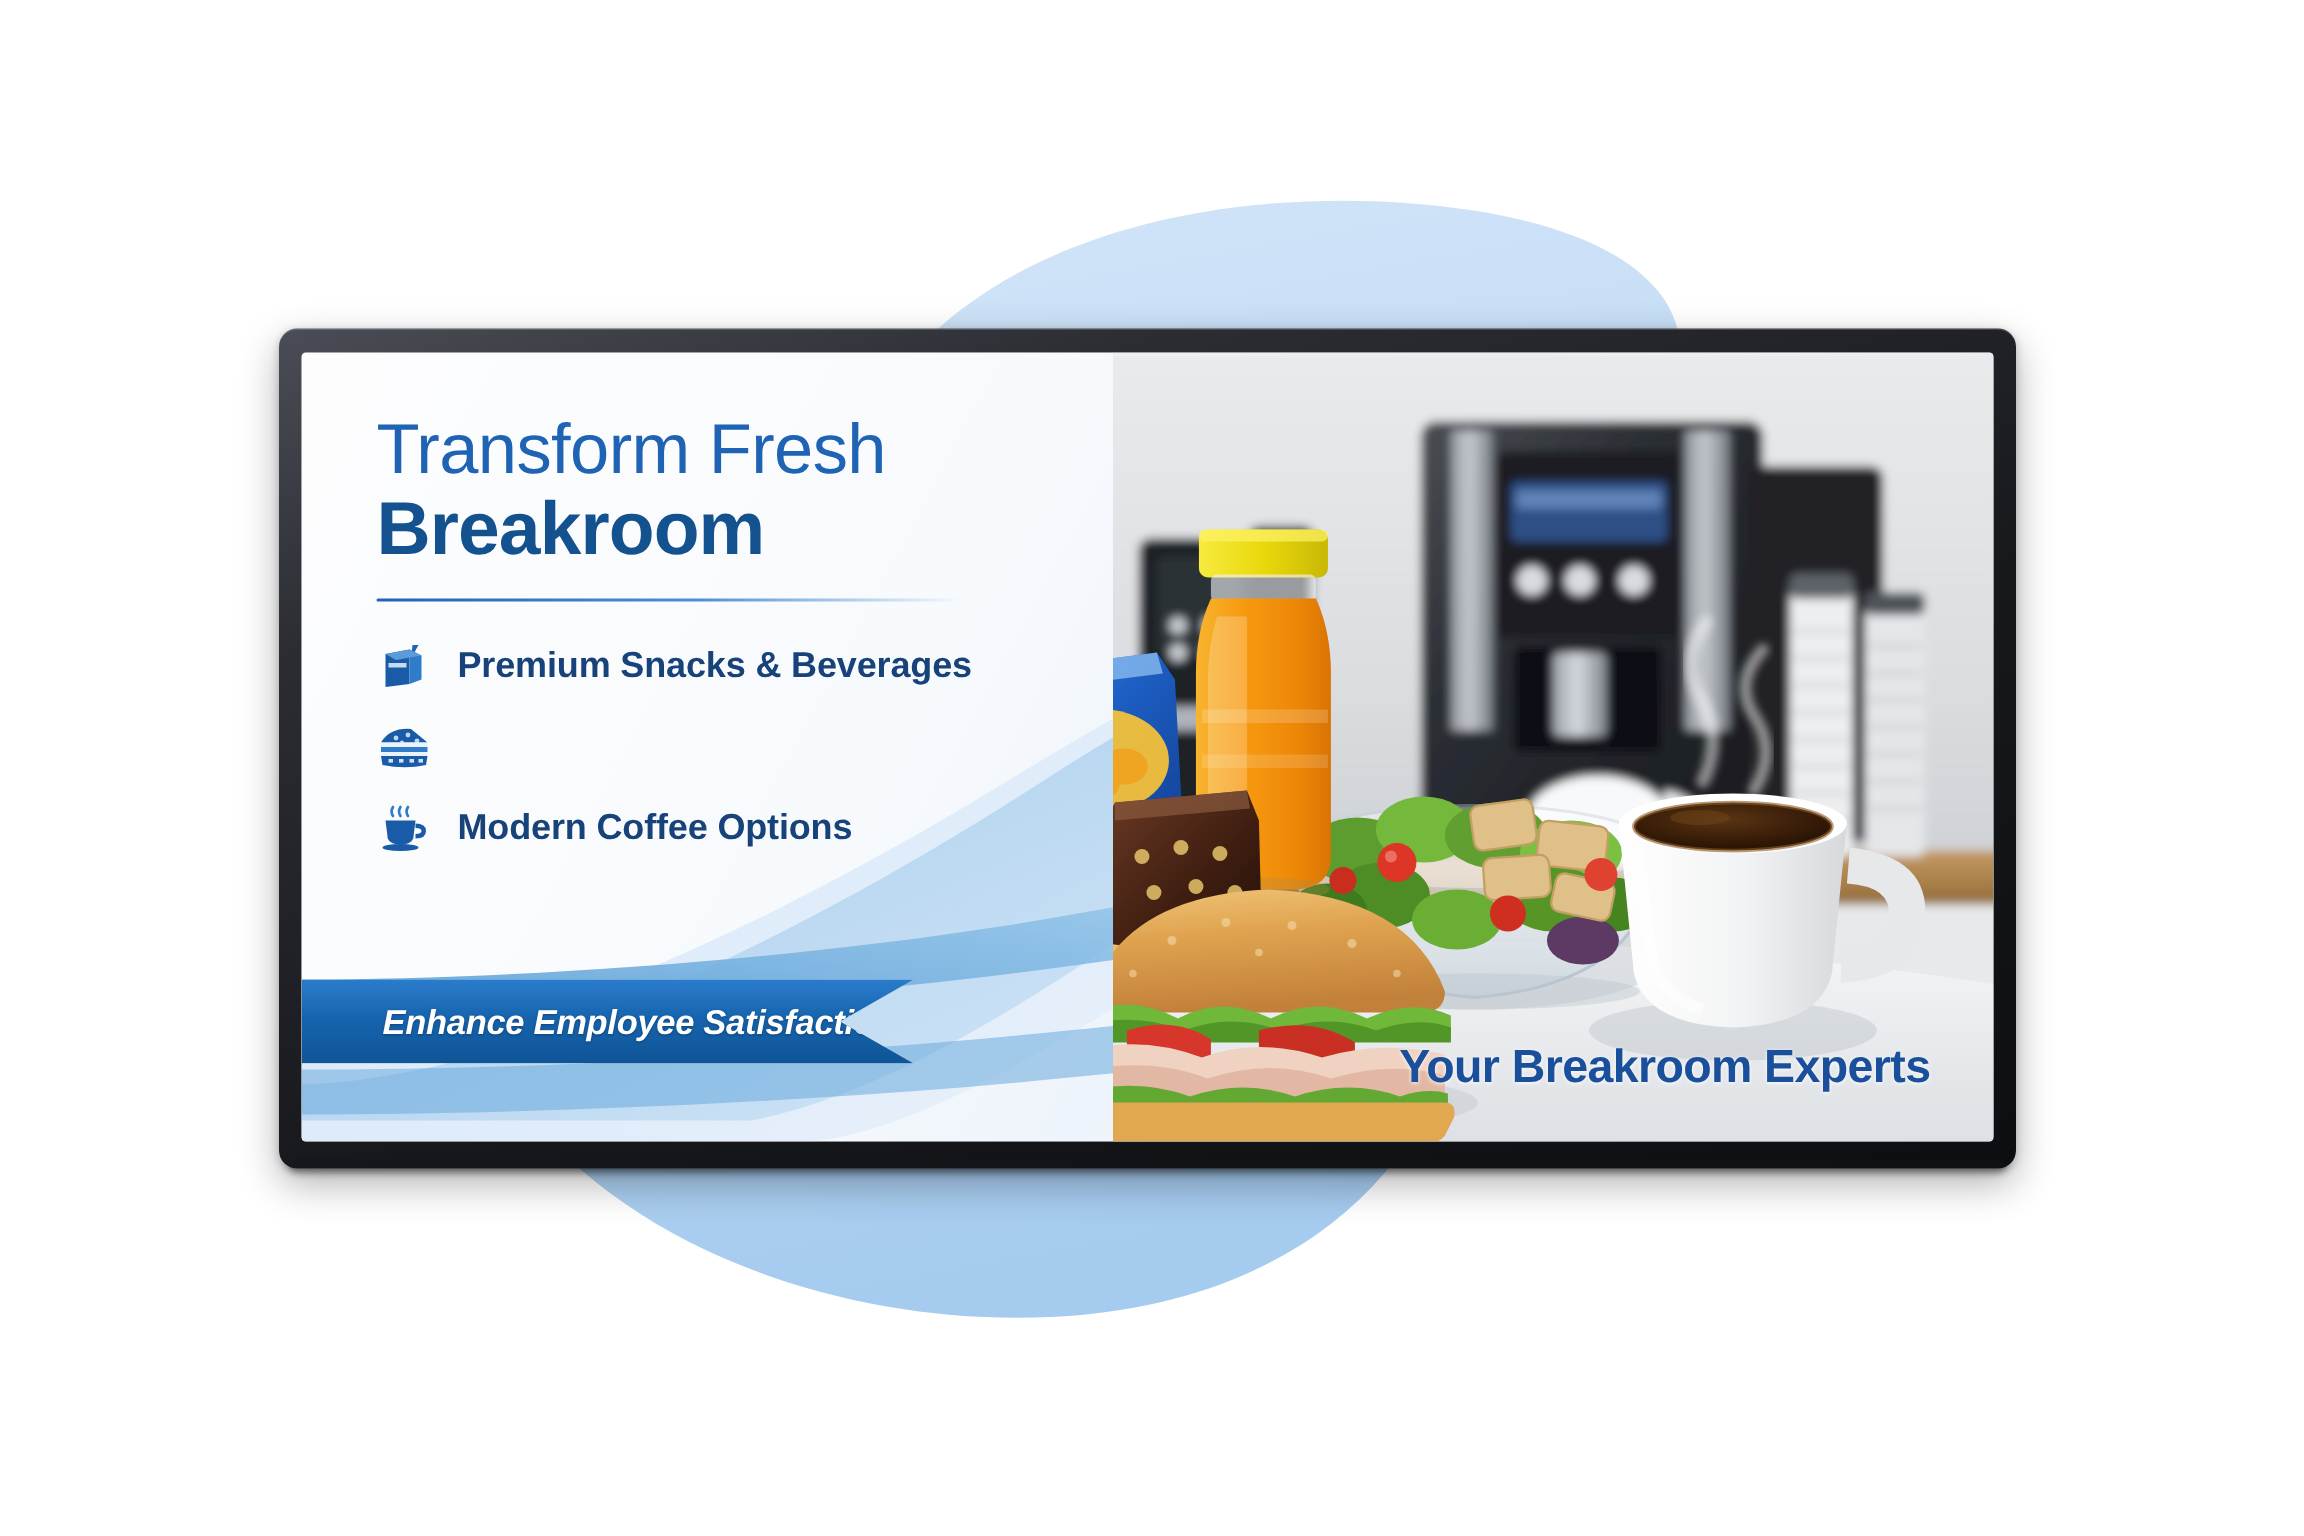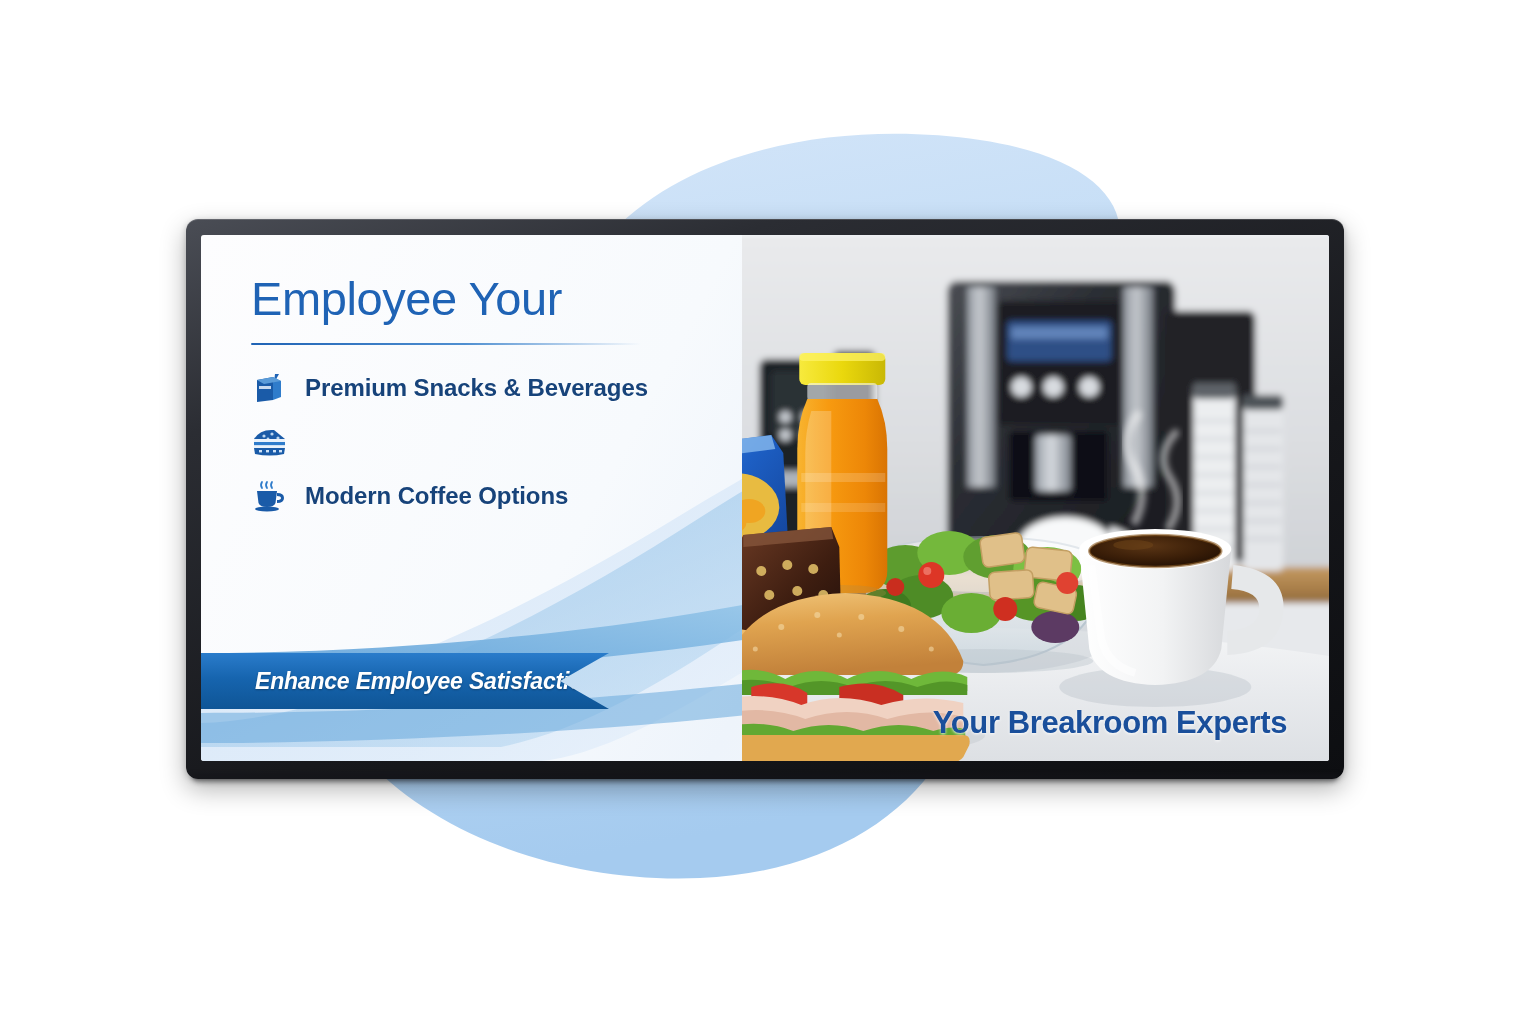--- a/index.html
+++ b/index.html
@@ -172,21 +172,21 @@
     padding-left: 54px;
     letter-spacing: -0.2px;
     text-shadow: 0 1px 2px rgba(0,0,0,0.30);
     white-space: nowrap;
   }
 
   
   .tagline {
     position: absolute;
     right: 42px;
-    bottom: 20px;
+    bottom: 32px;
     z-index: 7;
     font-size: 31px;
     font-weight: 700;
     color: #1a4f9b;
     letter-spacing: -0.4px;
     white-space: nowrap;
     text-shadow: 0 1px 3px rgba(255,255,255,0.9);
   }
 </style>
 </head>
@@ -514,21 +514,22 @@
             <ellipse cx="420" cy="314" rx="76" ry="20" fill="#ffffff"></ellipse>
             <ellipse cx="420" cy="316" rx="66" ry="16" fill="url(#coffeeG)"></ellipse>
             <ellipse cx="420" cy="316" rx="66" ry="16" fill="none" stroke="#8a5a22" stroke-width="2.5" opacity="0.6"></ellipse>
             <ellipse cx="398" cy="310" rx="20" ry="5" fill="#6e4418" opacity="0.55"></ellipse>
             <path d="M 356 330 L 366 404 Q 372 430, 400 438" stroke="#ffffff" stroke-width="8" fill="none" opacity="0.5"></path>
           </g>
         </svg>
       </div>
 
       <div class="copy">
-        <div class="headline-1">Employee Your</div>
+        <div class="headline-1">Transform Fresh</div>
+        <div class="headline-2">Breakroom</div>
         <div class="rule"></div>
 
         <div class="features">
 
           <div class="feature">
             <span class="feature-icon">
               <svg width="34" height="32" viewBox="0 0 34 32">
                 <path d="M22 2 L26 2 L21 11 Z" fill="#1f63b5"></path>
                 <path d="M4 8 L20 5 L20 28 L4 30 Z" fill="#1a5ba8"></path>
                 <path d="M20 5 L28 9 L28 25 L20 28 Z" fill="#2f7ccb"></path>

